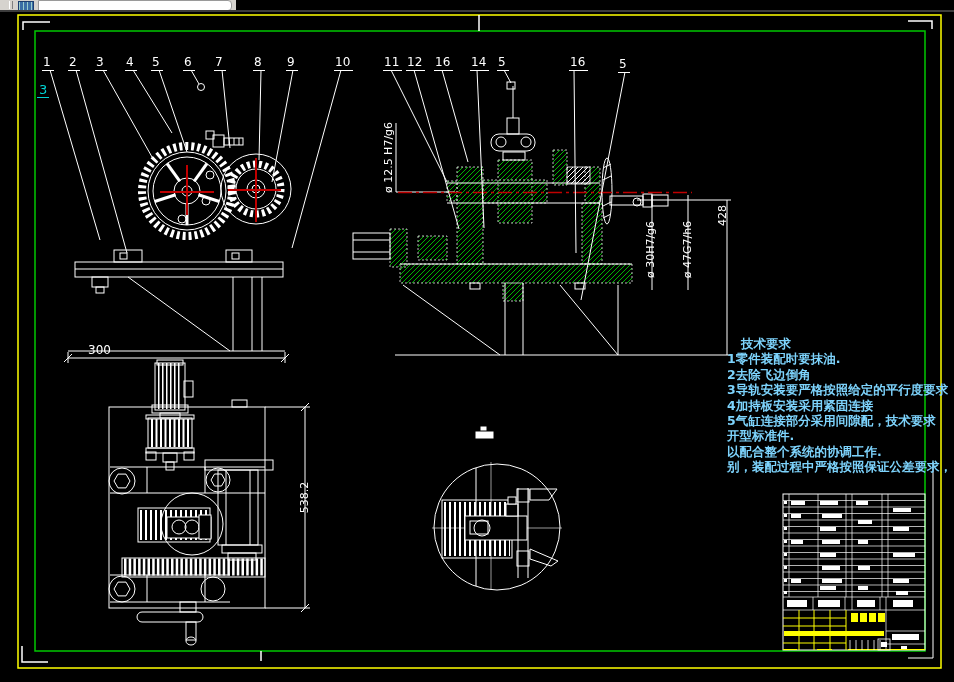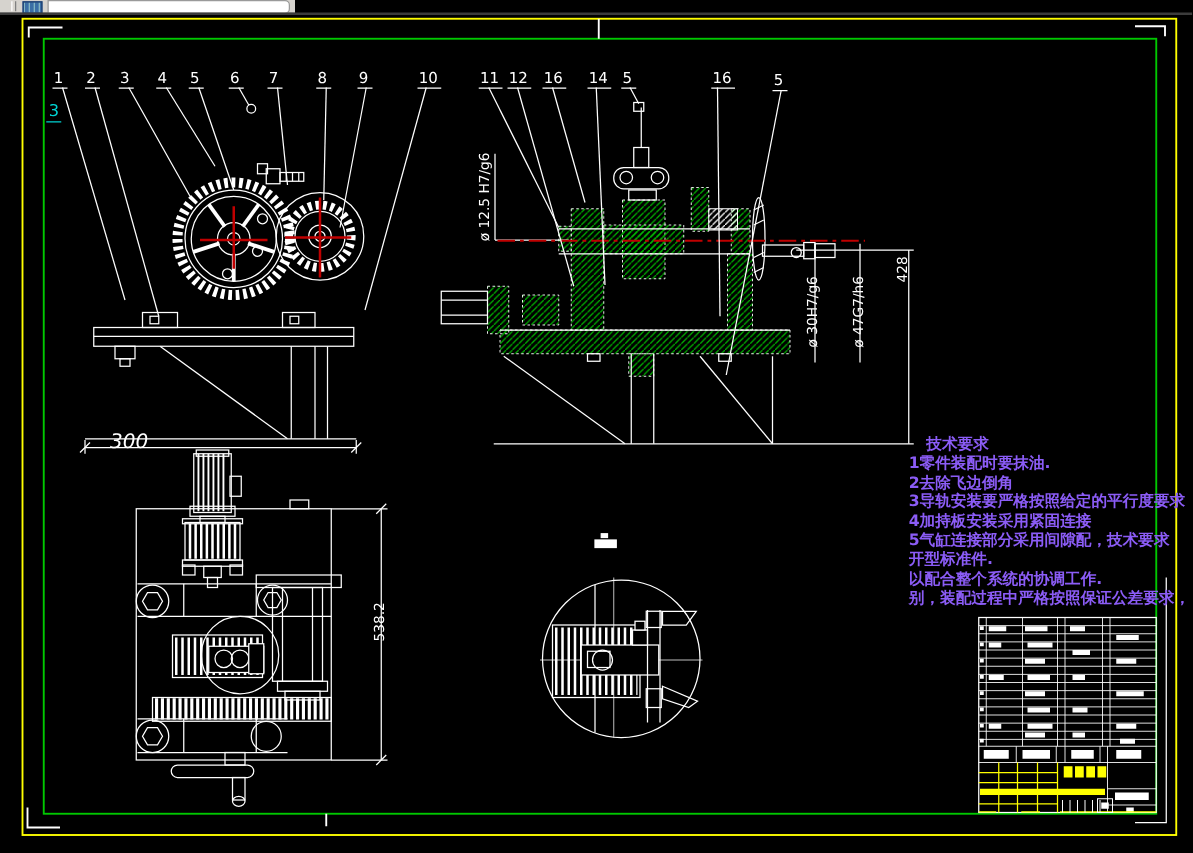--- a/index.html
+++ b/index.html
@@ -10,25 +10,25 @@
   #toolbar{left:0;top:0;width:236px;height:10px;background:#d6d3ce;border-bottom:1px solid #808080;}
   #toolbar .sep{position:absolute;left:9px;top:1px;width:2px;height:8px;border-left:1px solid #fff;border-right:1px solid #808080;}
   #toolbar .icon{position:absolute;left:18px;top:1px;width:14px;height:8px;background:#3a6ea5;border:1px solid #1c3d6e;
                  background-image:linear-gradient(90deg,#9cc 1px,transparent 1px);background-size:4px 100%;}
   #toolbar .field{position:absolute;left:38px;top:0px;width:192px;height:9px;background:#fff;border:1px solid #9a9a9a;border-radius:0 4px 4px 0;}
   #winedge{left:0;top:10px;width:954px;height:2px;background:#3c3c3c;}
   
   .callout{position:absolute;color:#fff;font-size:12px;line-height:13px;height:14px;
            border-bottom:1px solid #fff;padding:0 3px 0 1px;}
   
-  .dim{position:absolute;color:#fff;font-size:16px;white-space:nowrap;font-style:italic;}
+  .dim{position:absolute;color:#fff;font-size:12px;white-space:nowrap;}
   .vtext{position:absolute;color:#fff;font-size:11px;white-space:nowrap;text-align:center;
          transform:rotate(-90deg);transform-origin:center;}
   
-  #tech{position:absolute;left:727px;top:347px;width:222px;color:#8b5cf6;font-size:12.5px;
+  #tech{position:absolute;left:727px;top:336px;width:222px;color:#7dd3fc;font-size:12.5px;
         font-weight:bold;}
   #tech div{height:15.4px;line-height:15.4px;white-space:nowrap;overflow:visible;}
   #tech .t-title{padding-left:14px;}
   
   #vmark{position:absolute;left:37px;top:83px;color:#00d2d2;font-size:13px;line-height:14px;
          border-bottom:1px solid #00d2d2;padding:0 2px;}
 </style>
 </head>
 <body>
 

